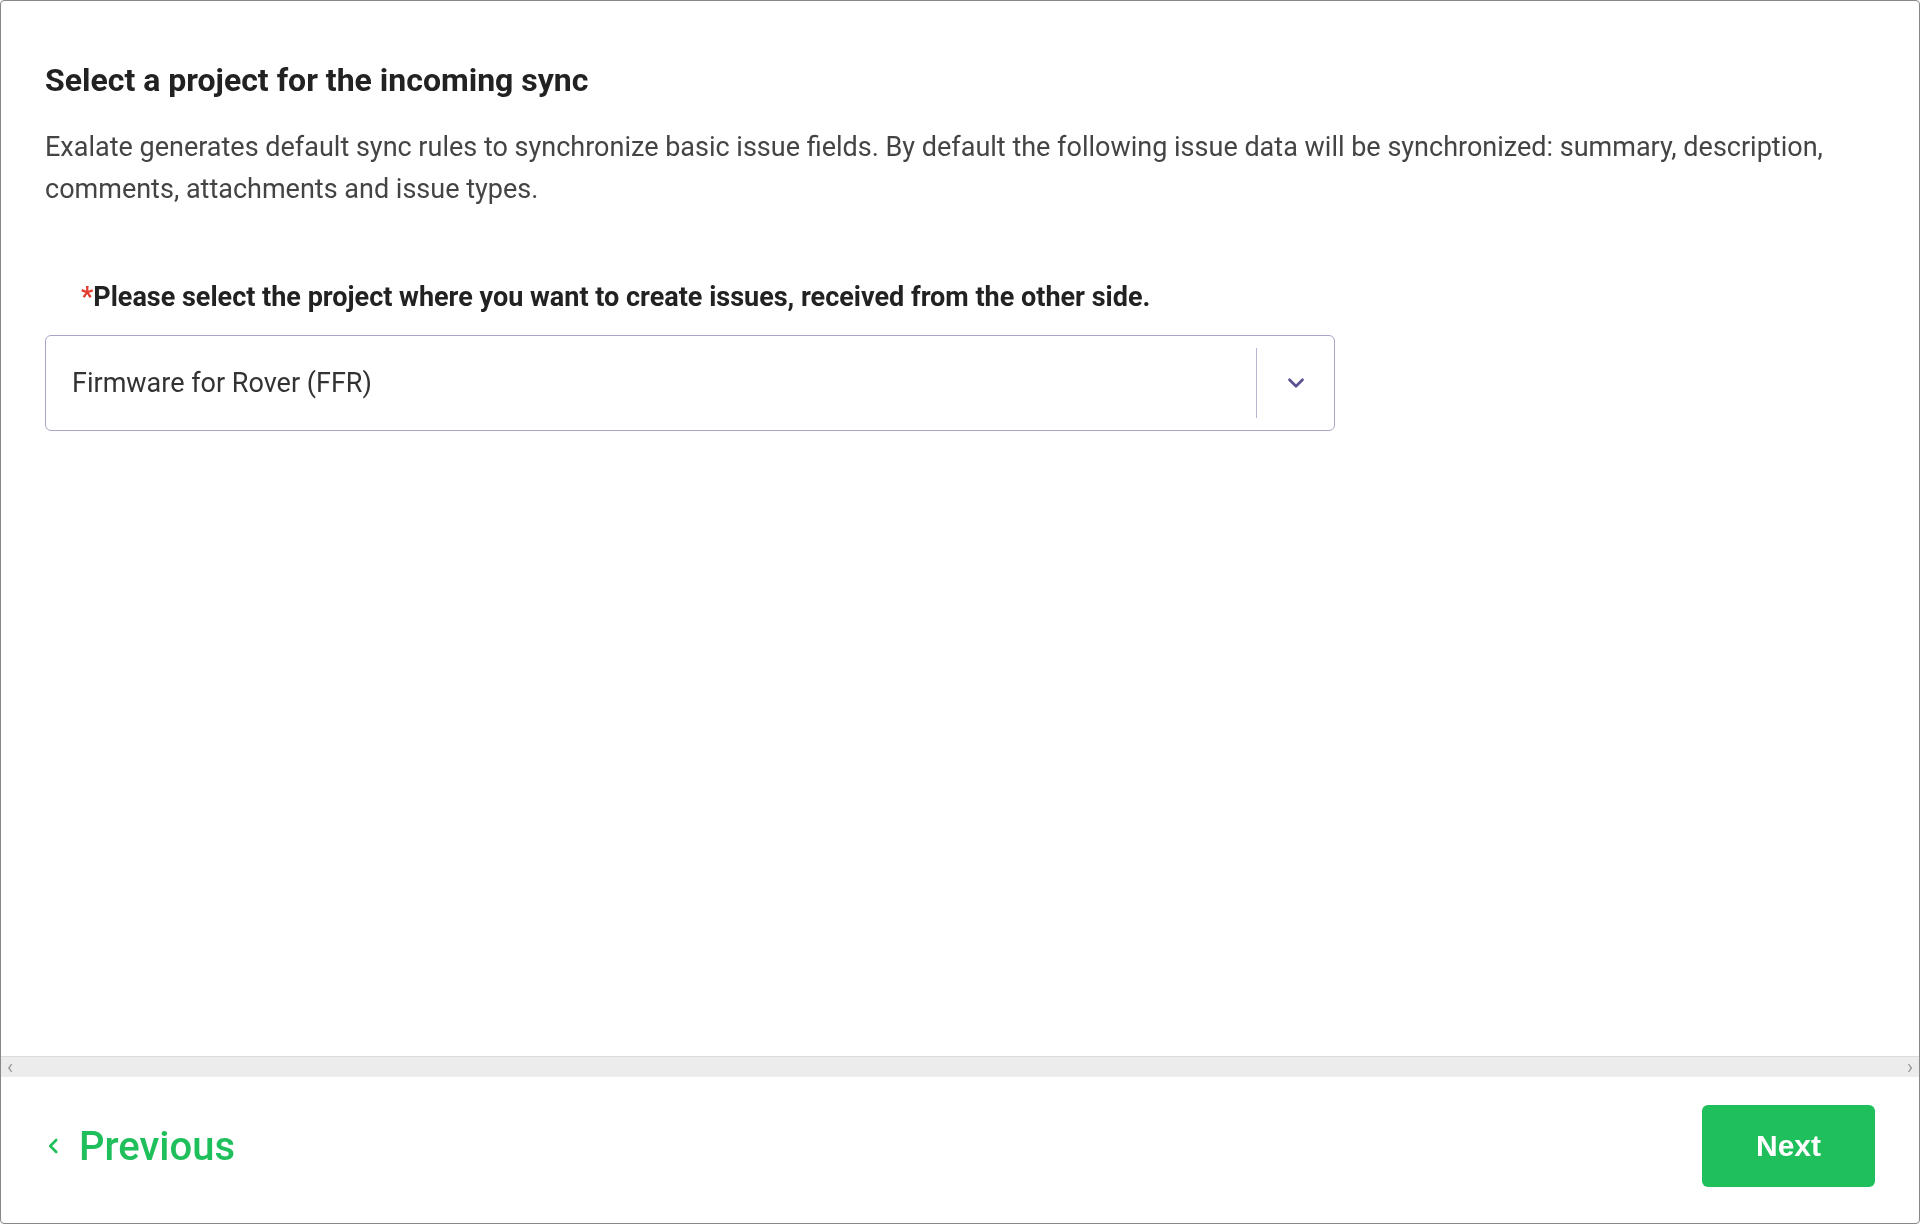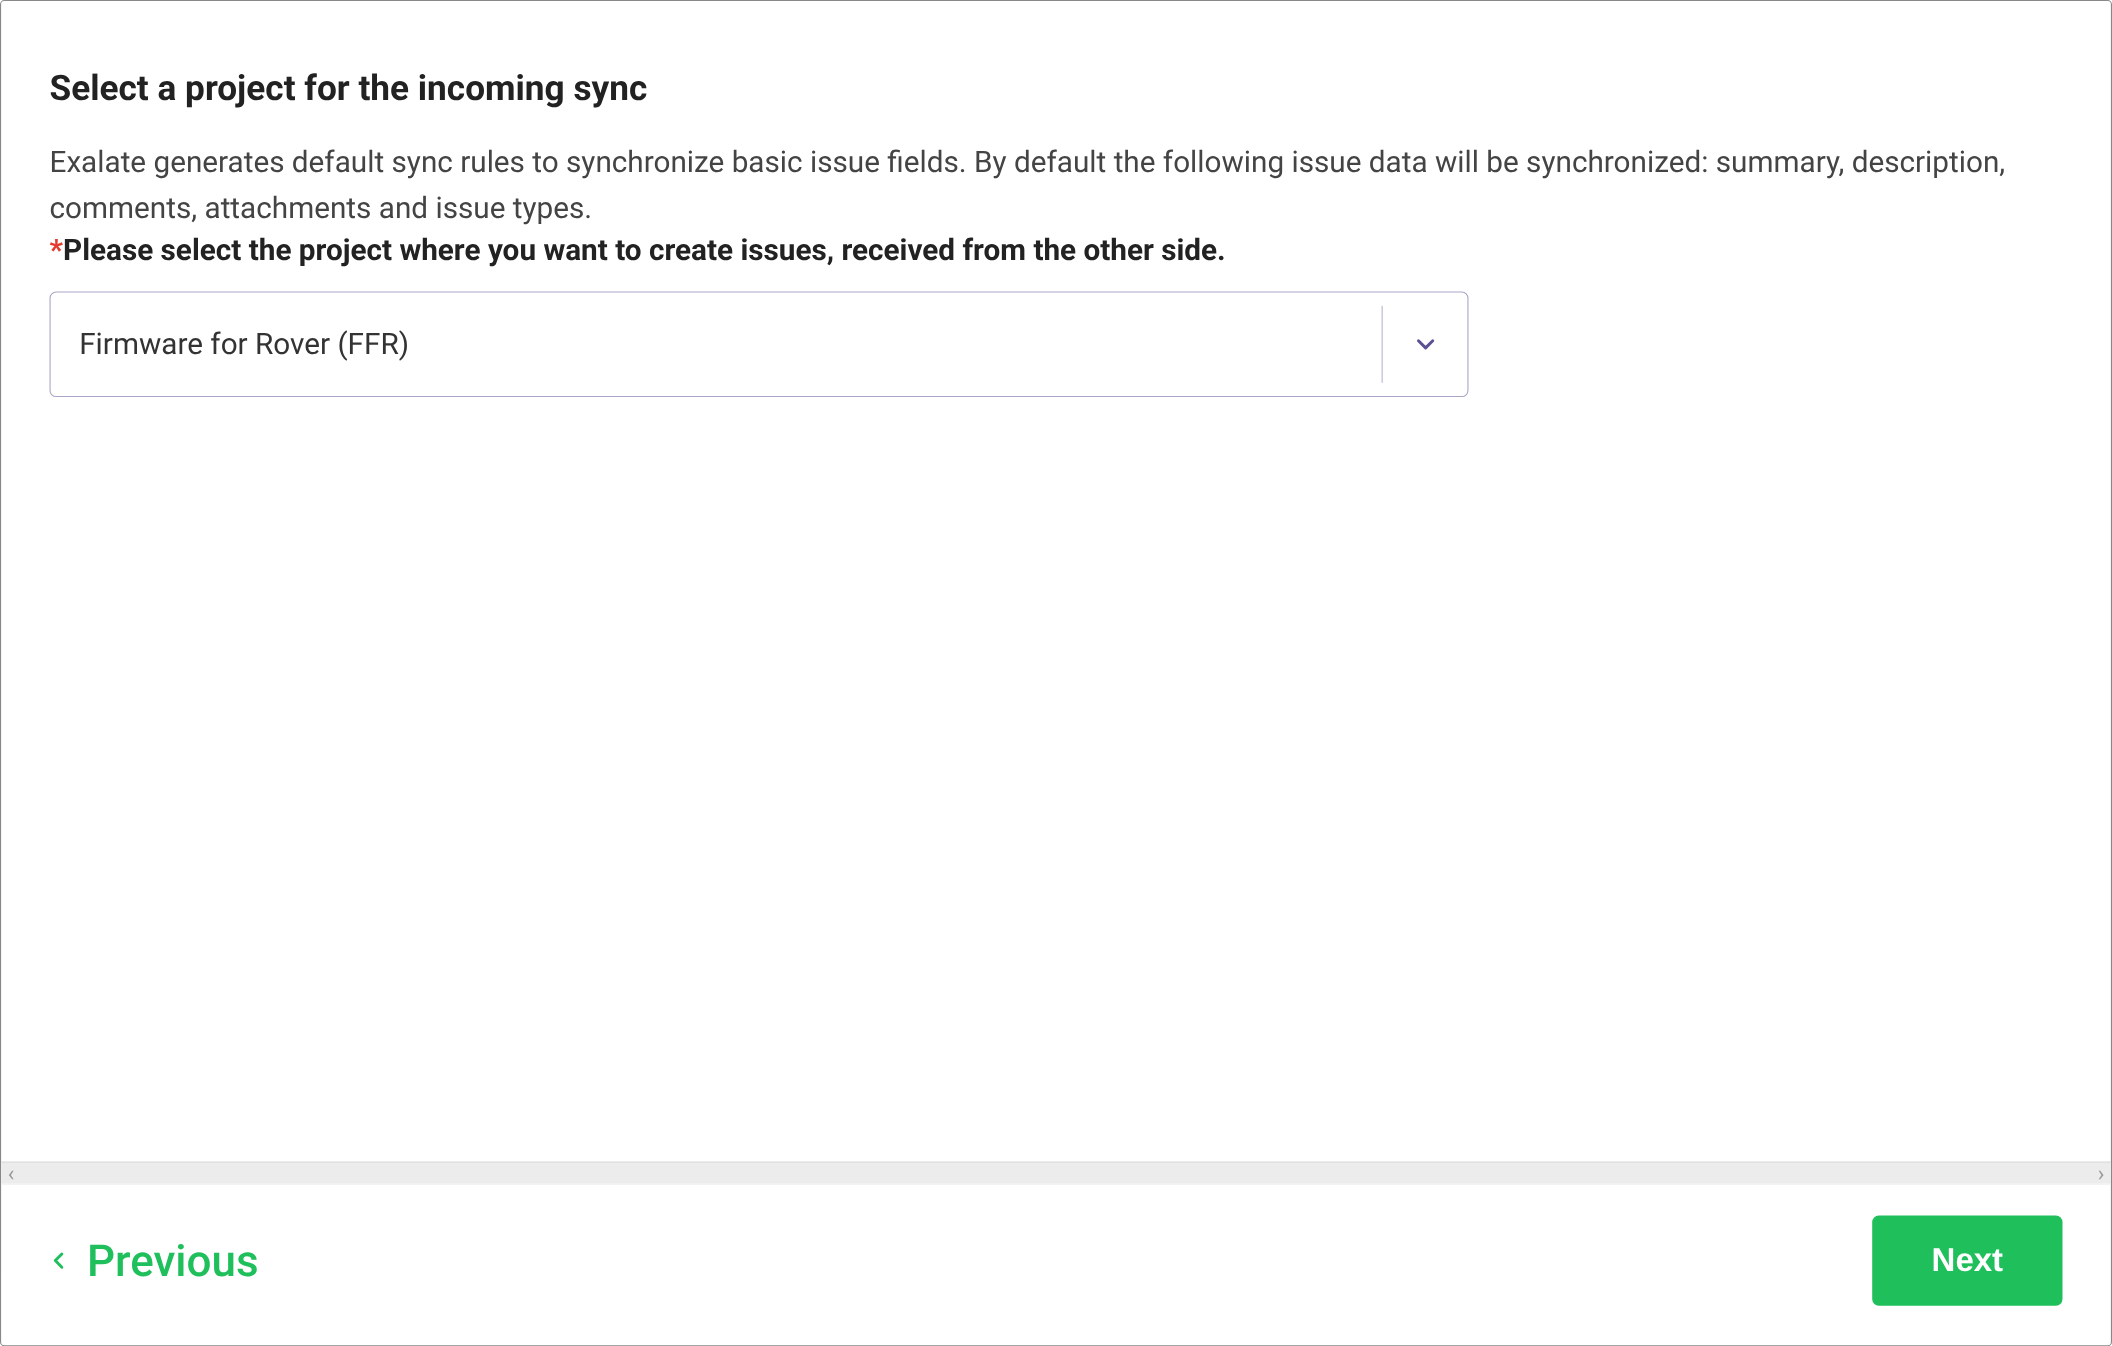--- a/index.html
+++ b/index.html
@@ -66,28 +66,30 @@
     .section-heading {
       font-size: 32px;
       font-weight: 700;
       color: #222;
       margin-bottom: 28px;
     }
     .section-desc {
       font-size: 27px;
       color: #444;
       line-height: 1.55;
+      margin-bottom: 70px;
       max-width: 1800px;
     }
     .field-label {
       font-size: 27px;
       font-weight: 700;
       color: #222;
       margin-bottom: 22px;
       display: block;
+      margin-left: 36px;
     }
     .required-mark {
       color: #e33b2e;
       font-weight: 700;
     }
     .select-wrapper {
       width: 1290px;
       max-width: 100%;
       border: 1px solid #a9a5c9;
       border-radius: 6px;

